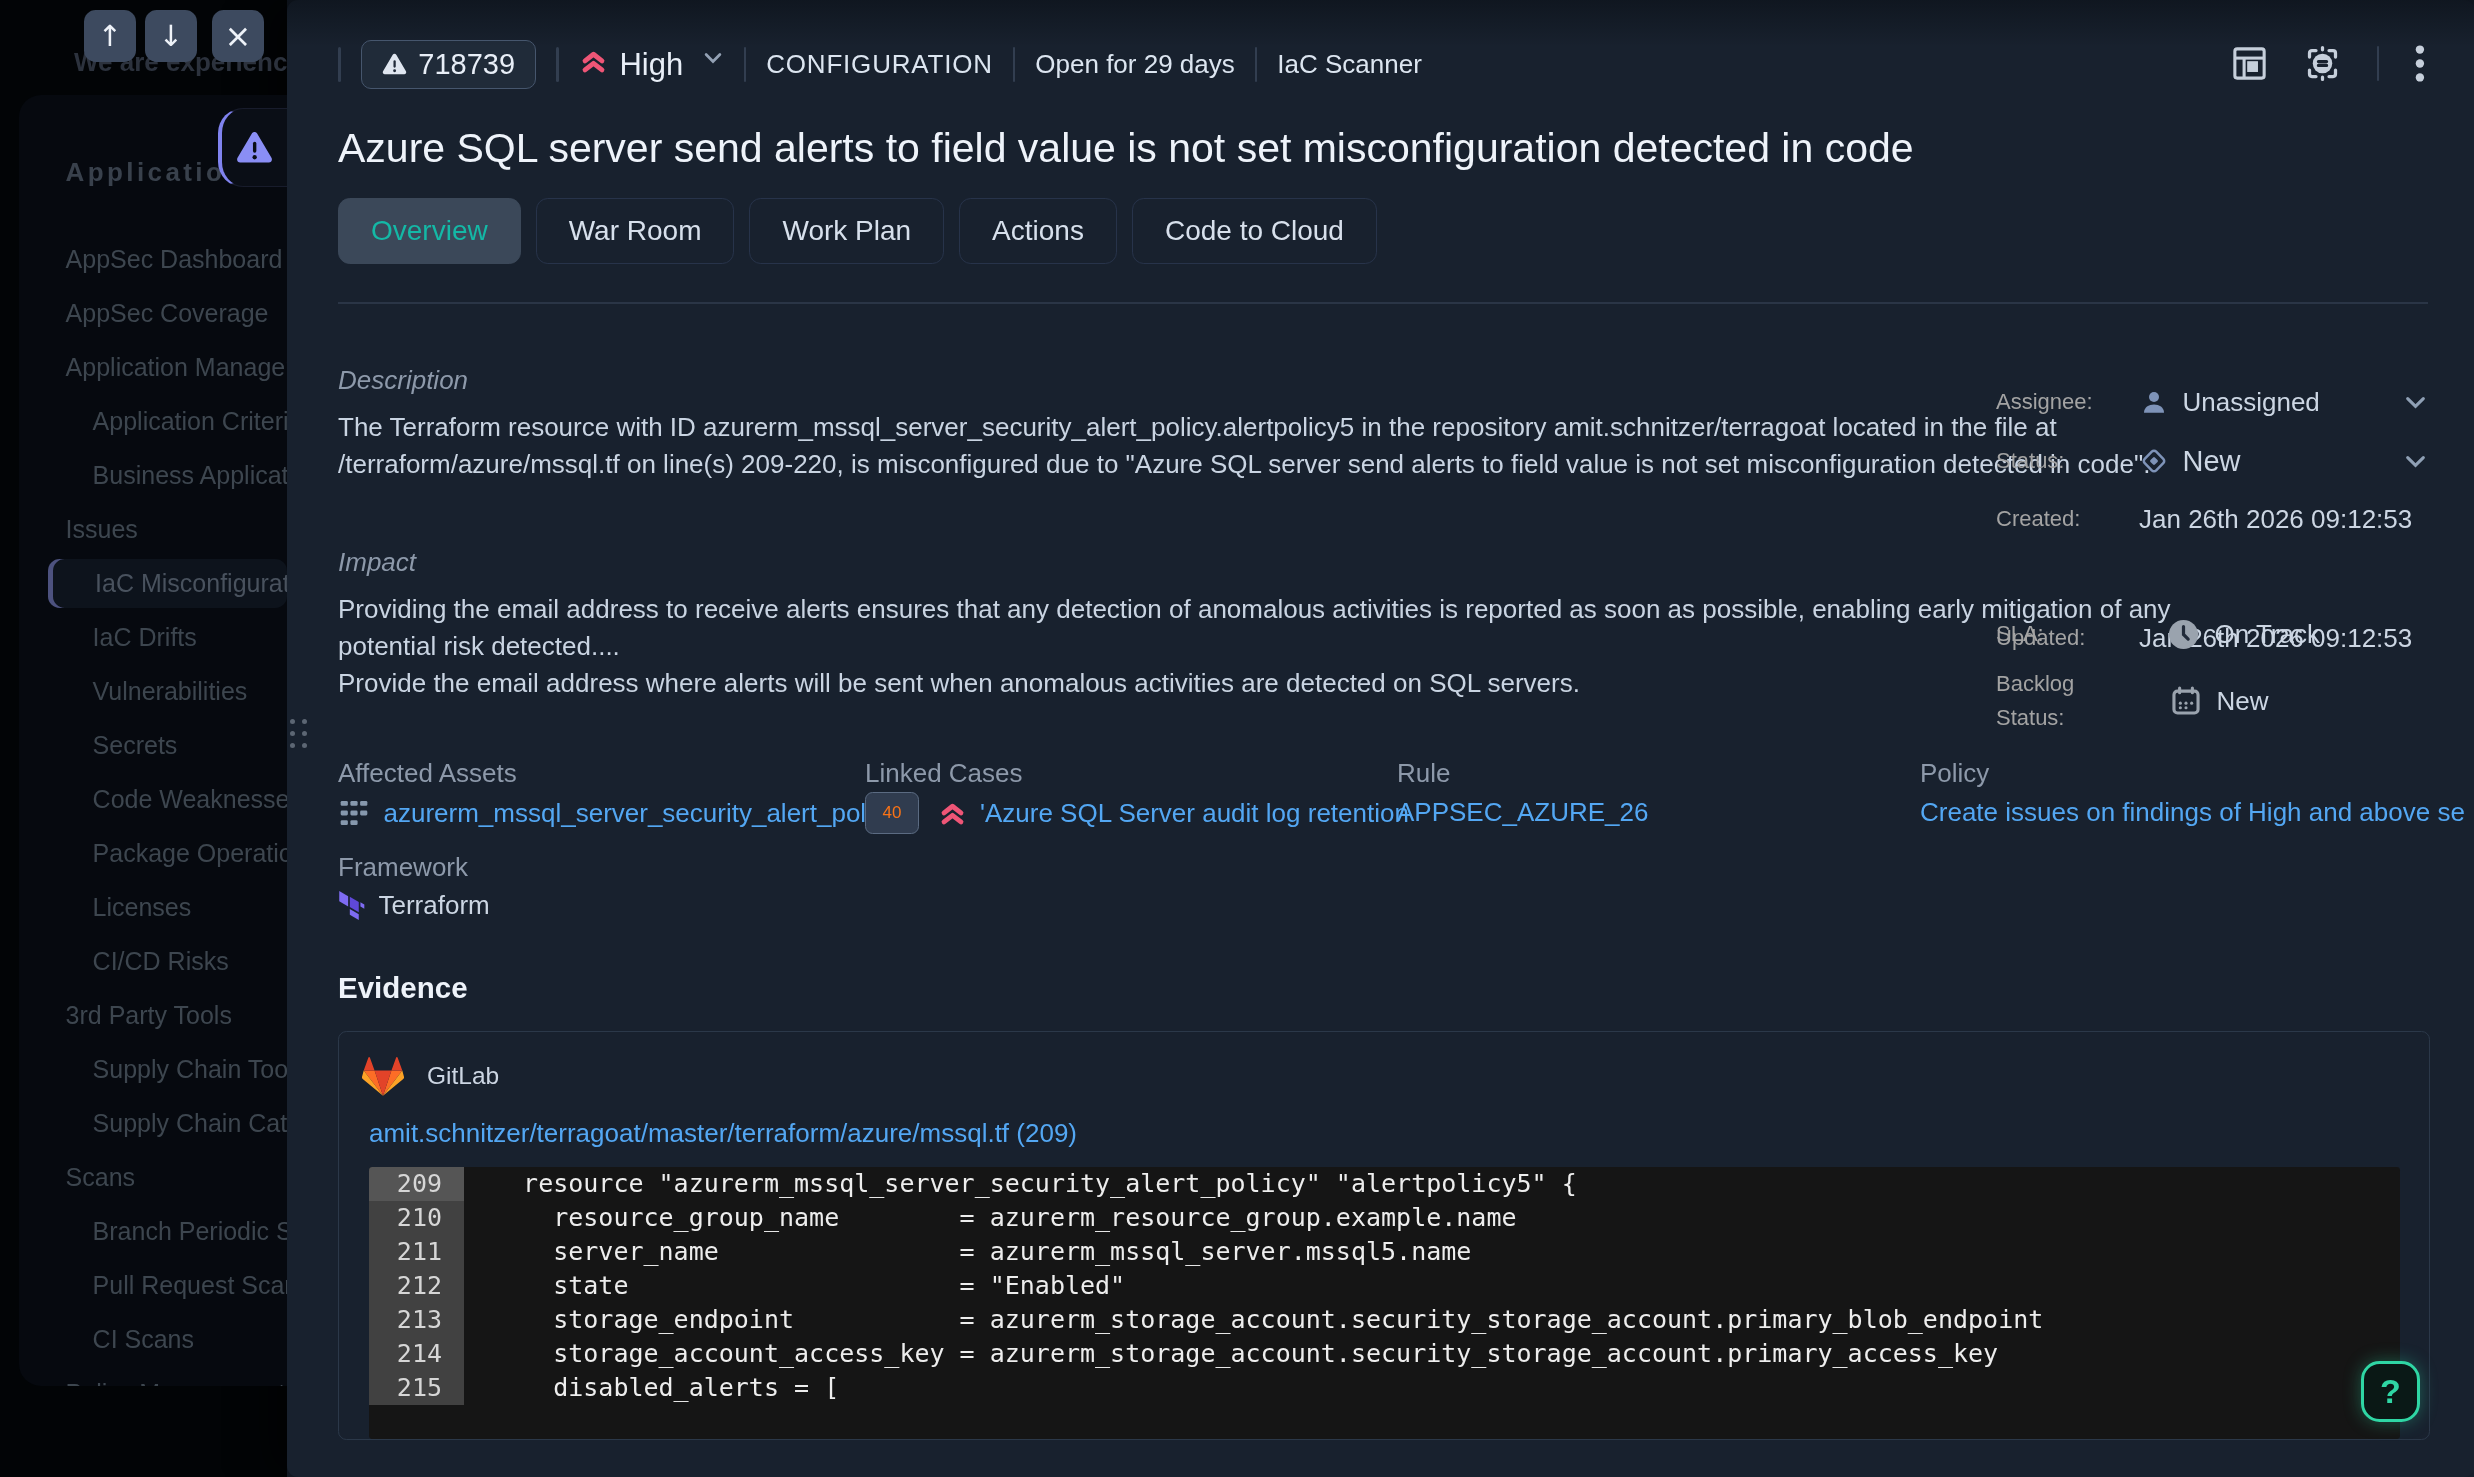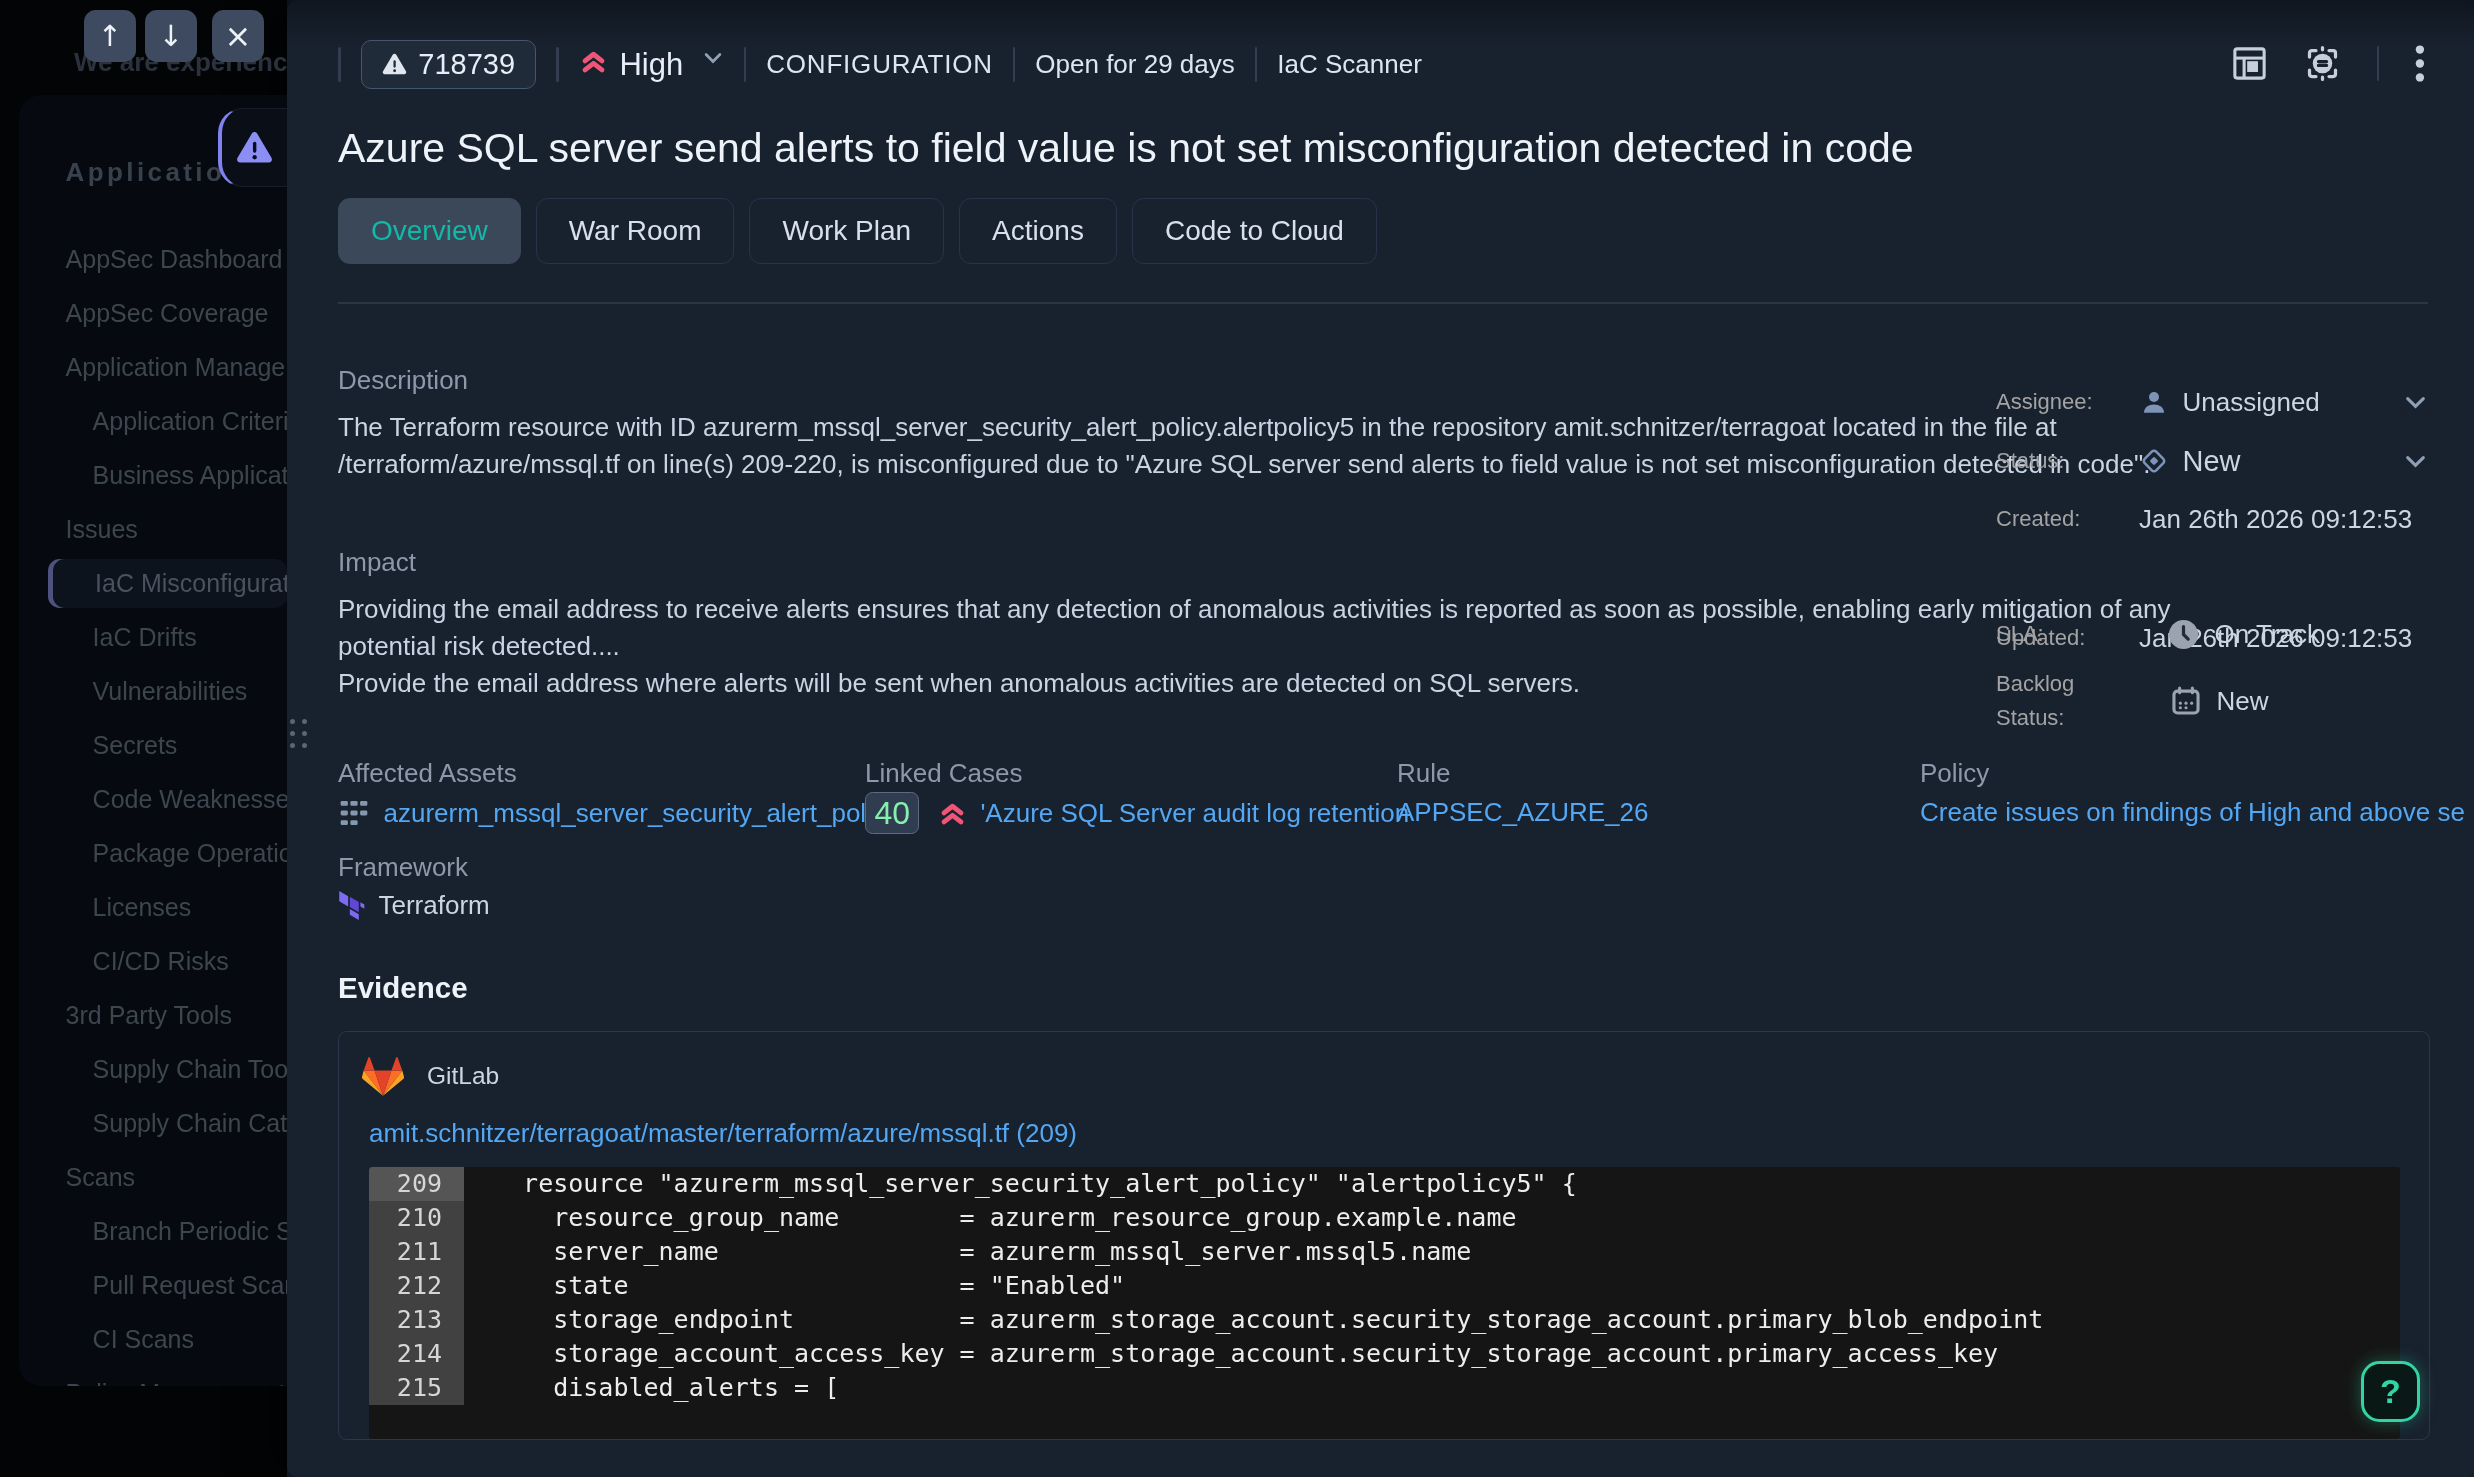--- a/index.html
+++ b/index.html
@@ -51,37 +51,37 @@
 
   .issue-title{position:absolute;left:51px;top:98px;font-size:41px;font-weight:400;color:#eef3fa;white-space:nowrap;}
 
   .tabs{position:absolute;left:51px;top:198px;display:flex;gap:15px;}
   .tab{height:66px;display:flex;align-items:center;padding:0 32px;border-radius:11.8px;font-size:28px;
        color:#d7e0ec;border:1.7px solid #27334a;background:transparent;cursor:pointer;font-family:inherit;}
   .tab.active{background:#3b4859;border-color:#3b4859;color:#14b8a6;}
 
   .hrule{position:absolute;left:51px;right:47px;top:302px;height:1.7px;background:#2a3546;}
 
-  .sec-label{position:absolute;font-size:26px;color:#8d99aa;}
+  .sec-label{position:absolute;font-size:26px;color:#8d99aa;font-style:italic;}
   .body-text{position:absolute;font-size:26px;line-height:37px;color:#c9d4e2;width:1840px;}
   .body-text p{margin:0;}
 
   
   .mrow{position:absolute;left:1709px;width:432px;display:flex;align-items:center;}
   .mrow .mlabel{flex:0 0 143px;font-size:22px;color:#a3a3a3;}
   .mrow .mval{display:flex;align-items:center;gap:13.5px;font-size:26px;color:#ccd6e3;}
   .mrow .chev{margin-left:auto;cursor:pointer;display:flex;}
   .mlabel.two-line{line-height:34px;}
 
   
   .attr-label{position:absolute;font-size:26px;color:#8d99aa;white-space:nowrap;}
   .attr-val{position:absolute;display:flex;align-items:center;gap:13.5px;font-size:26px;color:#ccd6e3;white-space:nowrap;}
   .link{color:#53a7f3;cursor:pointer;}
   .count-badge{display:inline-flex;align-items:center;justify-content:center;min-width:54px;height:42px;
-               border:1.7px solid #5b6b82;border-radius:7.6px;background:#303c4f;color:#86efac;font-size:32px;padding:0 8.4px;}
+               border:1.7px solid #5b6b82;border-radius:7.6px;background:#303c4f;color:#f97316;font-size:17px;padding:0 8.4px;}
   .clip{overflow:hidden;max-width:549px;display:inline-block;}
 
   .evidence-h{position:absolute;left:51px;top:971px;font-size:29.5px;font-weight:700;color:#eef3fa;}
   .evi-card{position:absolute;left:51px;top:1031px;width:2092px;height:409px;border:1.7px solid #2b3849;
             border-radius:8.4px;overflow:hidden;}
   .gl-row{position:absolute;left:22px;top:23.6px;display:flex;align-items:center;gap:22px;}
   .gl-name{font-size:24.5px;color:#ccd6e3;}
   .evi-link{position:absolute;left:30px;top:86px;font-size:26px;}
   .code-block{position:absolute;left:30px;top:135px;width:2031px;height:272px;background:#151515;
               border-radius:3.4px;overflow:hidden;font-family:"DejaVu Sans Mono",monospace;font-size:25px;}

